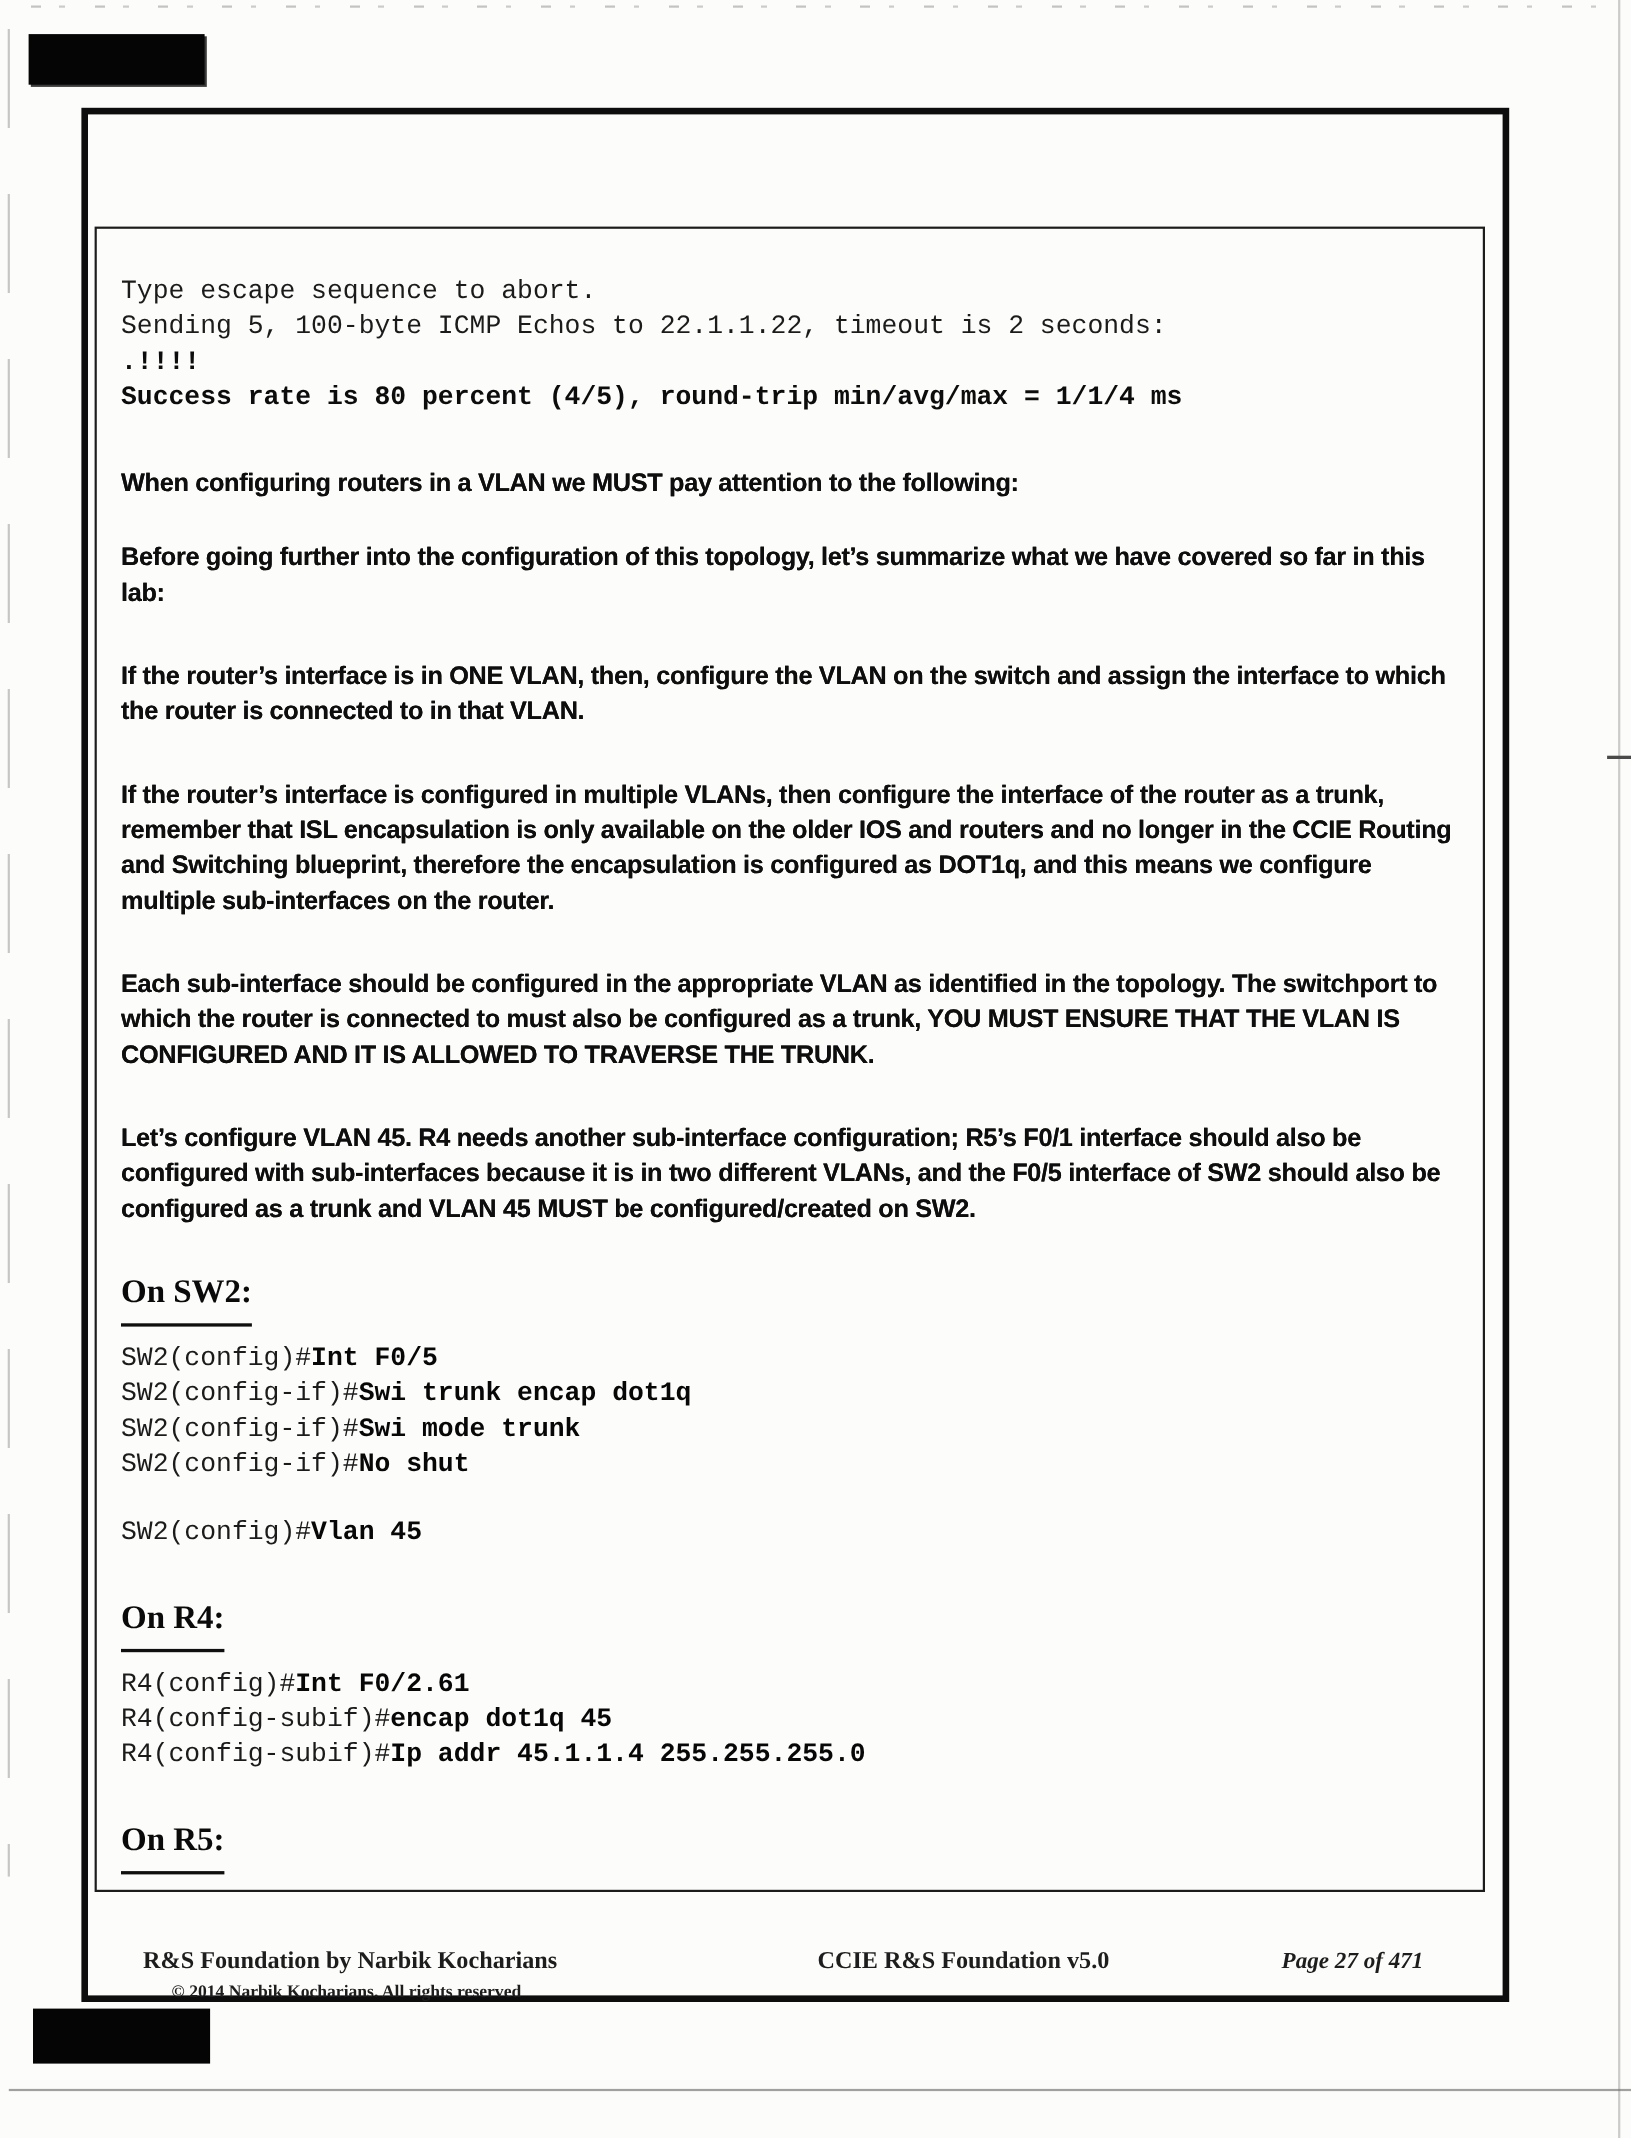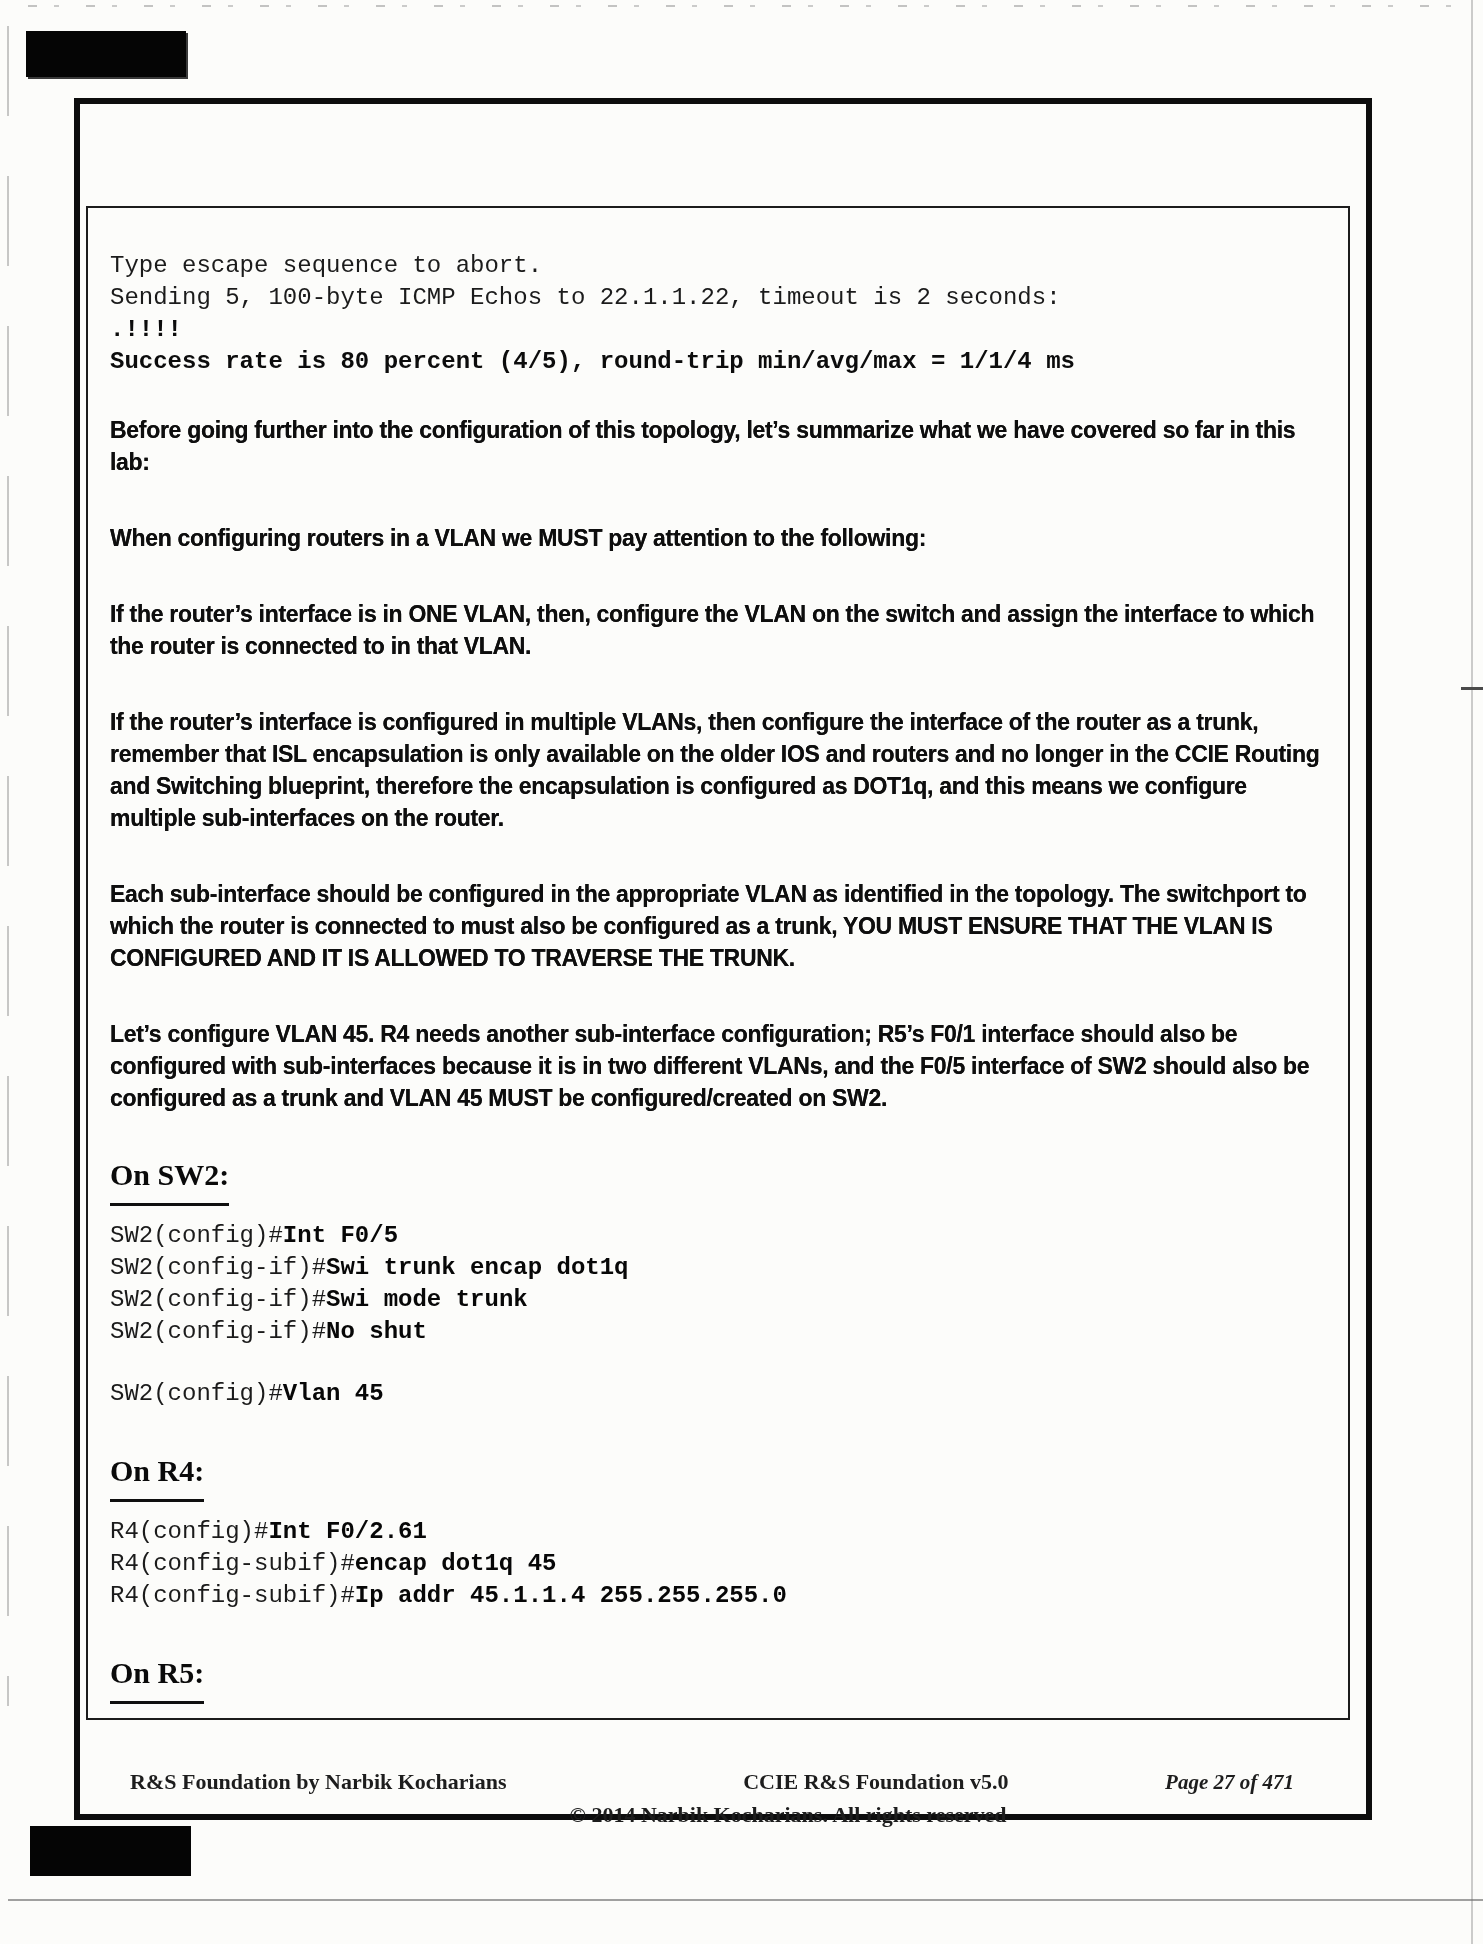--- a/index.html
+++ b/index.html
@@ -80,21 +80,21 @@
   }
   .footer-row{
     display:grid;grid-template-columns:auto 1fr auto;align-items:baseline;
     padding:0 56px 0 44px;
     margin-top:25px;
   }
   .footer-row .f-center{text-align:center;position:relative;left:40px;}
   .footer .f-left,.footer .f-center{font-size:22px;}
   .footer .f-right{font-size:21px;font-style:italic;}
   .footer-copy{
-    margin-top:7px;text-align:center;font-size:22px;position:relative;left:70px;
+    margin-top:7px;text-align:left;font-size:16px;position:relative;left:70px;
   }
 </style>
 </head>
 <body>
 
 <div class="scan">
 
   <div class="top-noise"></div>
   <div class="left-edge-line"></div>
   <div class="right-edge-line"></div>
@@ -103,22 +103,22 @@
 
   <div class="redaction top"></div>
   <div class="redaction bottom"></div>
 
   <div class="frame"></div>
 
   <div class="inner-box">
 
     <pre class="terminal"><span class="t-line">Type escape sequence to abort.</span><span class="t-line">Sending 5, 100-byte ICMP Echos to 22.1.1.22, timeout is 2 seconds:</span><span class="t-line t-bold">.!!!!</span><span class="t-line t-bold">Success rate is 80 percent (4/5), round-trip min/avg/max = 1/1/4 ms</span></pre>
 
+    <p class="para mt44">When configuring routers in a VLAN we MUST pay attention to the following:</p>
     <p class="para">Before going further into the configuration of this topology, let’s summarize what we have covered so far in this lab:</p>
-    <p class="para mt44">When configuring routers in a VLAN we MUST pay attention to the following:</p>
     <p class="para mt44">If the router’s interface is in ONE VLAN, then, configure the VLAN on the switch and assign the interface to which the router is connected to in that VLAN.</p>
     <p class="para mt44">If the router’s interface is configured in multiple VLANs, then configure the interface of the router as a trunk, remember that ISL encapsulation is only available on the older IOS and routers and no longer in the CCIE Routing and Switching blueprint, therefore the encapsulation is configured as DOT1q, and this means we configure multiple sub-interfaces on the router.</p>
     <p class="para mt44">Each sub-interface should be configured in the appropriate VLAN as identified in the topology. The switchport to which the router is connected to must also be configured as a trunk, YOU MUST ENSURE THAT THE VLAN IS CONFIGURED AND IT IS ALLOWED TO TRAVERSE THE TRUNK.</p>
     <p class="para mt44">Let’s configure VLAN 45. R4 needs another sub-interface configuration; R5’s F0/1 interface should also be configured with sub-interfaces because it is in two different VLANs, and the F0/5 interface of SW2 should also be configured as a trunk and VLAN 45 MUST be configured/created on SW2.</p>
 
     <h2 class="sec-heading"><span class="u">On SW2:</span></h2>
 
     <div class="code">
       <span class="code-line"><span class="pr">SW2(config)#</span><span class="cmd">Int F0/5</span></span>
       <span class="code-line"><span class="pr">SW2(config-if)#</span><span class="cmd">Swi trunk encap dot1q</span></span>

